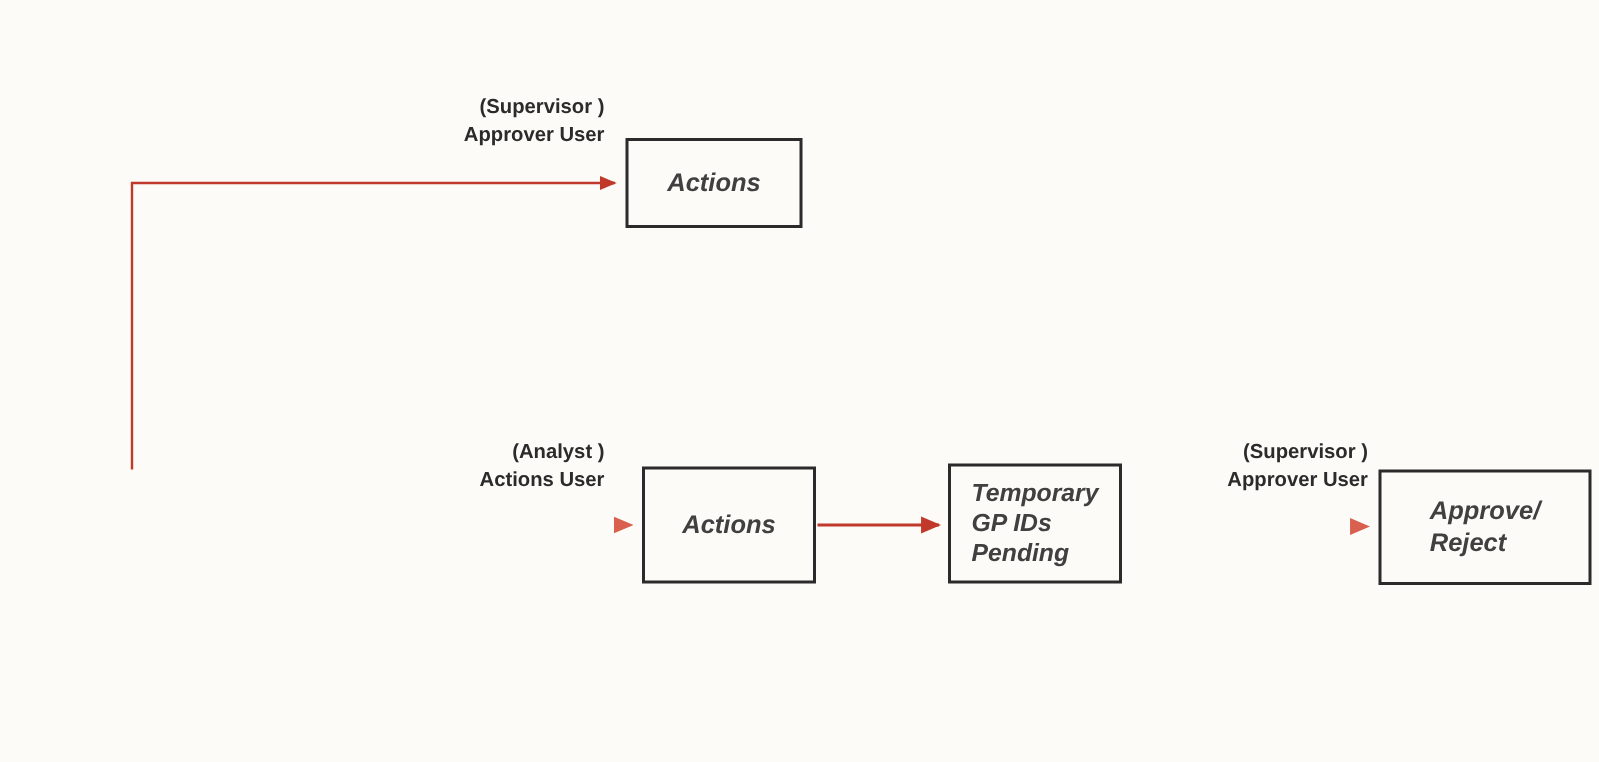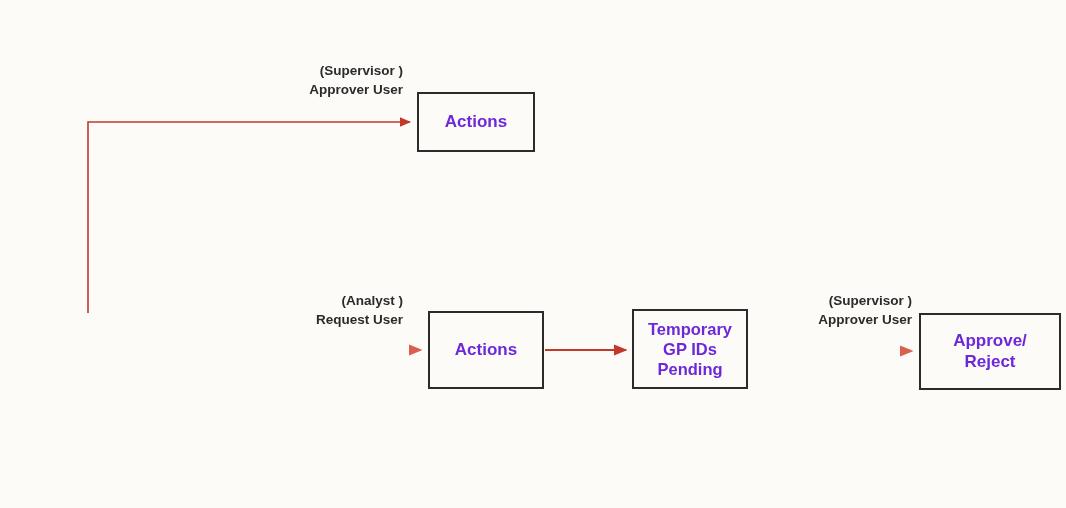--- a/index.html
+++ b/index.html
@@ -28,24 +28,25 @@
     pointer-events: none;
   }
   .node {
     position: absolute;
     box-sizing: border-box;
     border: 2.5px solid #2b2b2b;
     background: #fcfbf8;
     display: flex;
     align-items: center;
     justify-content: center;
-    text-align: center;
-    color: #6d28d9;
+    text-align: left;
+    color: #404040;
     font-weight: bold;
     line-height: 1.22;
+    font-style: italic;
   }
   .node-label {
     display: block;
     white-space: pre-line;
   }
   .edge-label {
     position: absolute;
     text-align: right;
     color: #2b2b2b;
     font-size: 13.5px;
@@ -119,18 +120,18 @@
 
   <div class="node" id="node-approve">
     <span class="node-label">Approve/
 Reject</span>
   </div>
 
   <div class="edge-label" id="label-supervisor-top">(Supervisor )
 Approver User</div>
 
   <div class="edge-label" id="label-analyst">(Analyst )
-Request User</div>
+Actions User</div>
 
   <div class="edge-label" id="label-supervisor-right">(Supervisor )
 Approver User</div>
 
 </div>
 
 </body></html>

